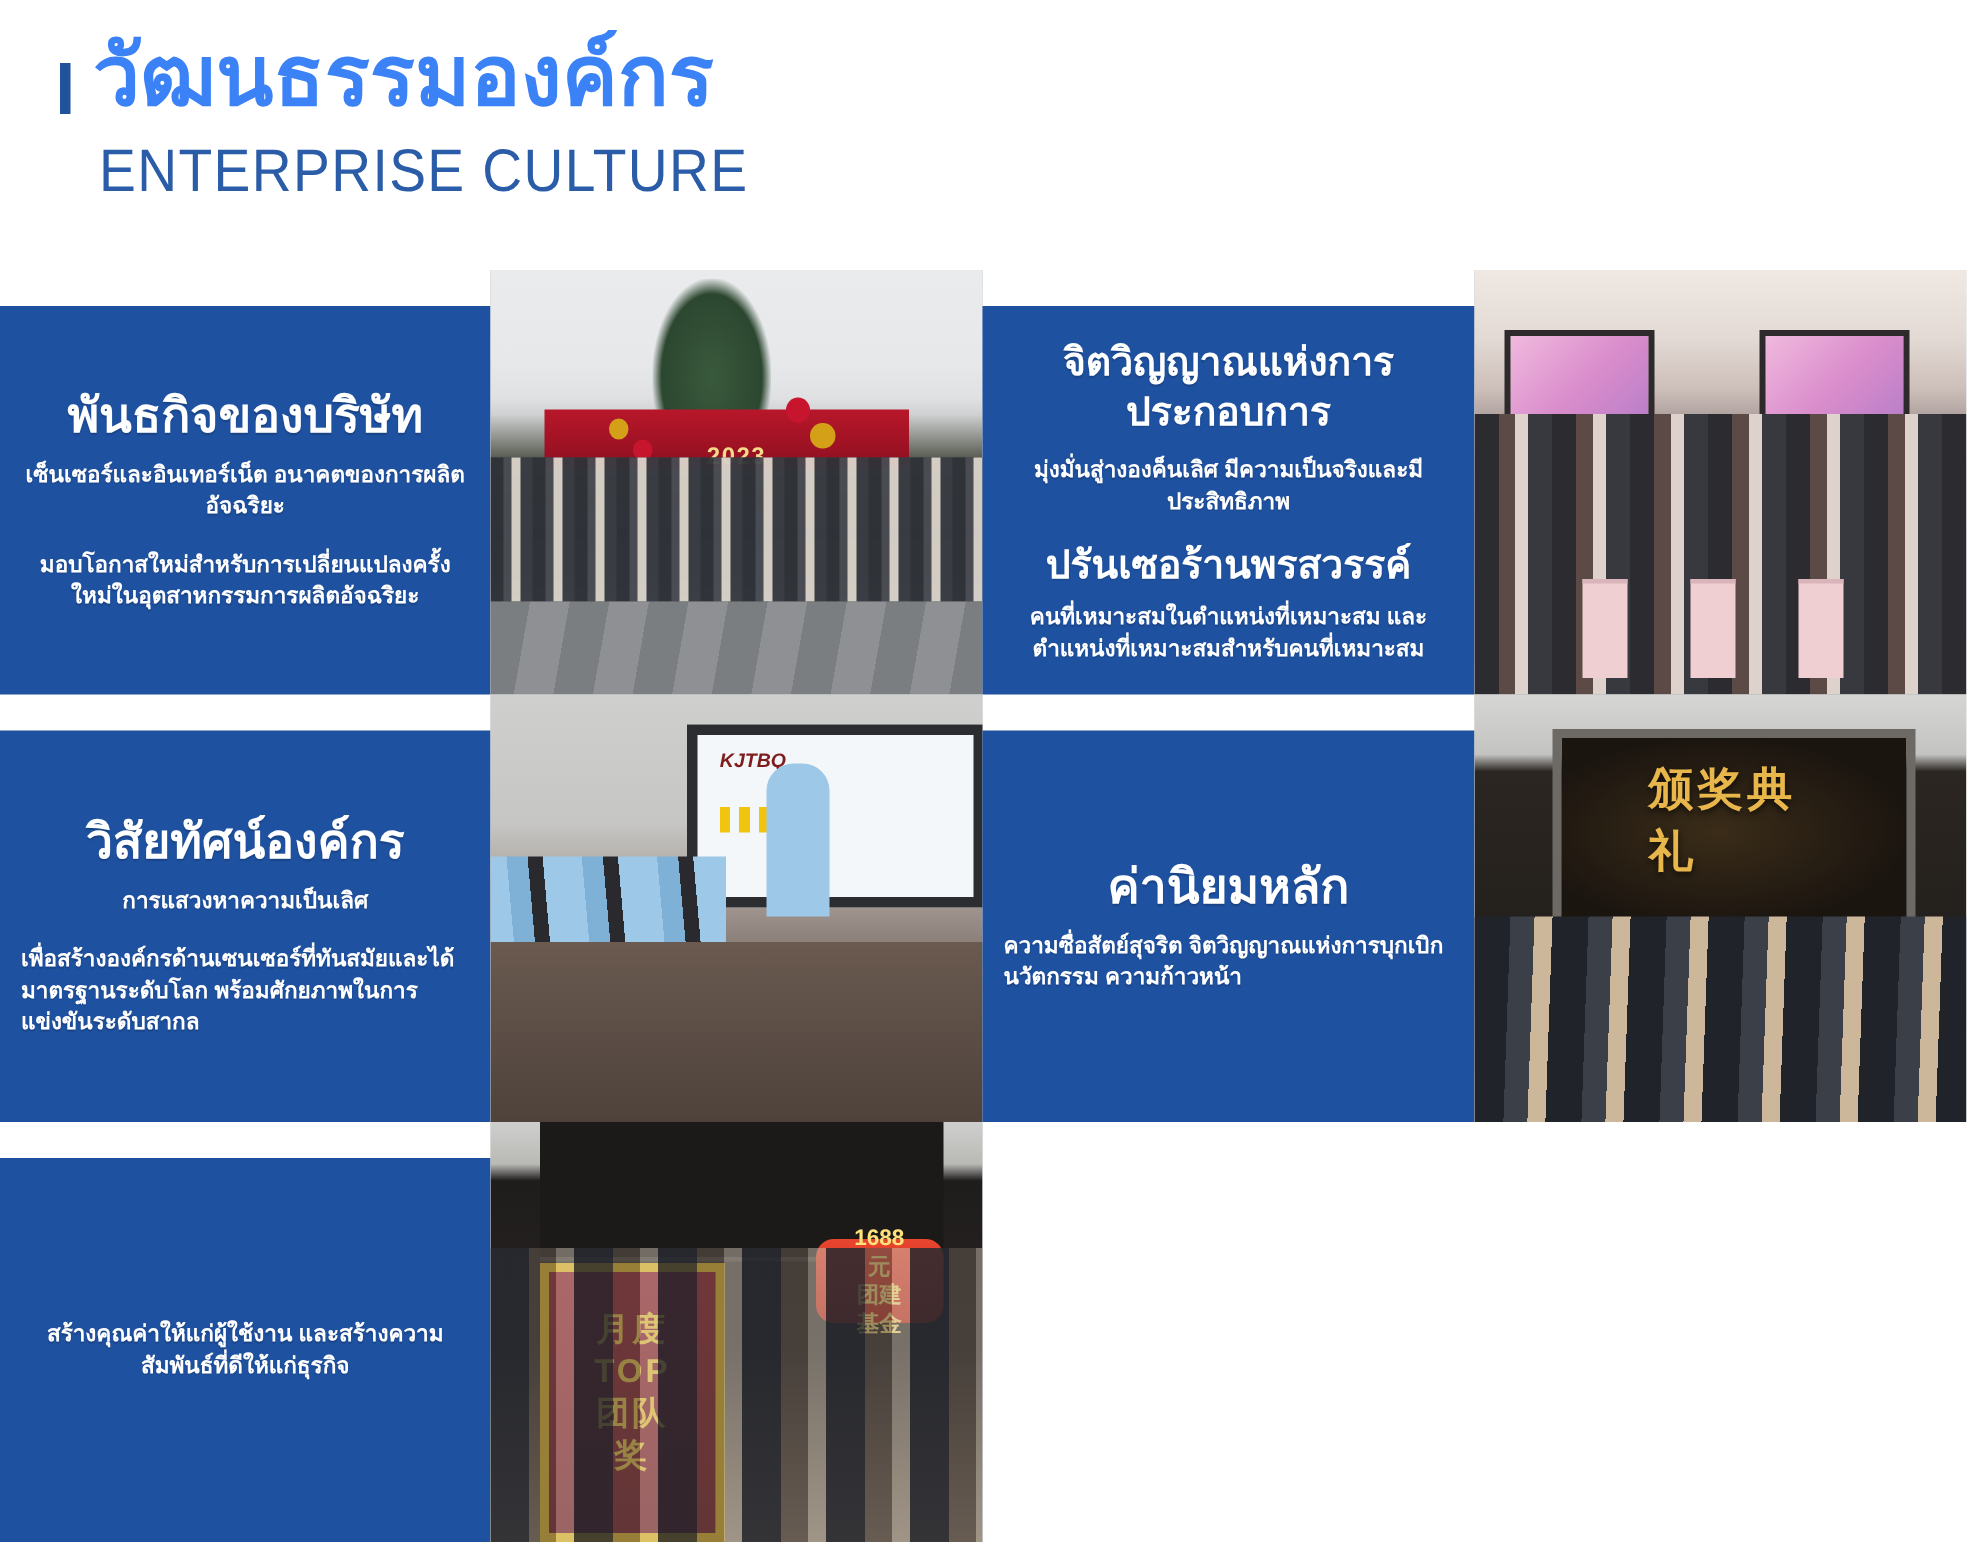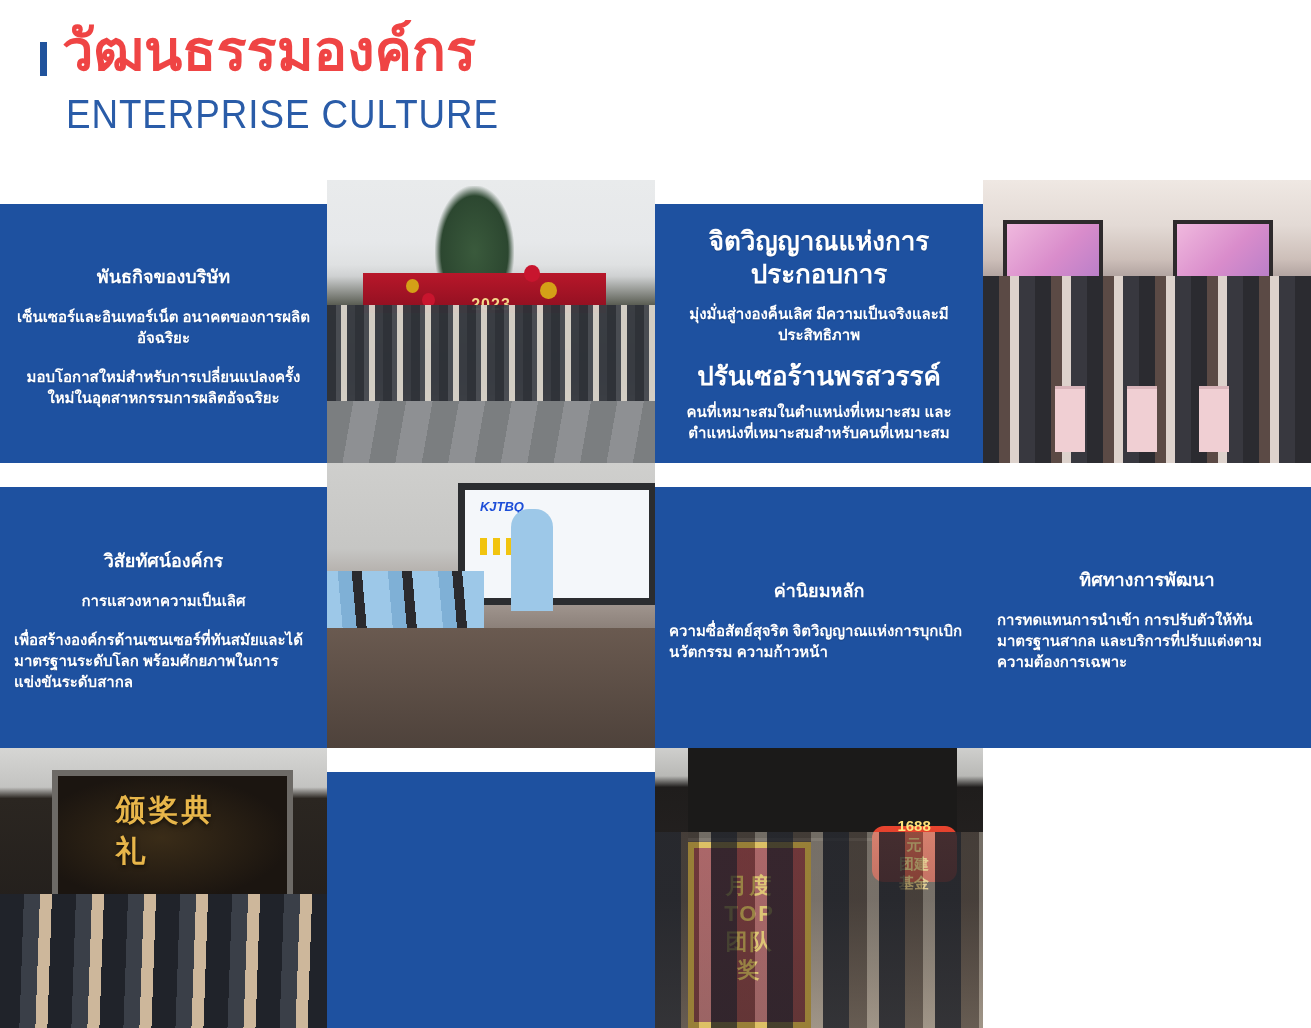--- a/index.html
+++ b/index.html
@@ -37,21 +37,21 @@
     height: 34px;
     background: #21539C;
   }
   .title-th {
     position: absolute;
     left: 62px;
     top: 14px;
     font-size: 56px;
     line-height: 74px;
     font-weight: 700;
-    color: #ef4444;
+    color: #3b82f6;
     white-space: nowrap;
     letter-spacing: 0px;
   }
   .title-en {
     position: absolute;
     left: 66px;
     top: 90px;
     font-size: 40px;
     line-height: 48px;
     font-weight: 400;
@@ -83,21 +83,21 @@
     flex-direction: column;
     justify-content: center;
     align-items: center;
     padding: 0 14px;
     box-sizing: border-box;
     margin-top: 24px;
   }
   .c-title {
     color: #ffffff;
     font-weight: 700;
-    font-size: 18px;
+    font-size: 32px;
     line-height: 34px;
     text-align: center;
     margin: 0 0 12px 0;
     text-shadow: 0 1px 1px rgba(0,0,0,0.18);
   }
   .c-title.two   { font-size: 26px; line-height: 33px; }
   .c-body {
     color: #ffffff;
     font-weight: 700;
     font-size: 15px;
@@ -207,21 +207,21 @@
 
   
   .ph-meeting {
     background: linear-gradient(#cfcfcd 0%, #c6c6c4 30%, #9a8f88 52%, #6e625c 70%, #574d48 100%);
   }
   .ph-meeting .tv {
     position: absolute; left: 40%; top: 7%; width: 56%; height: 38%;
     background: #f4f7fa; border: 7px solid #2b2d30;
   }
   .ph-meeting .tv .logo {
-    position: absolute; left: 8%; top: 8%; color: #1d4ed8;
+    position: absolute; left: 8%; top: 8%; color: #7f1d1d;
     font-size: 13px; font-weight: 700; font-style: italic;
   }
   .ph-meeting .tv .dots {
     position: absolute; left: 8%; top: 44%; width: 34%; height: 16%;
     background: repeating-linear-gradient(90deg, #f1c40f 0 7px, transparent 7px 13px);
   }
   .ph-meeting .presenter {
     position: absolute; left: 56%; top: 16%; width: 13%; height: 36%;
     background: #9dc8e8; border-radius: 18px 18px 0 0;
   }
@@ -360,36 +360,33 @@
         <div class="row-people"></div>
         <div class="table"></div>
       </div>
     </div>
 
     <div class="cell text">
       <div class="c-title">ค่านิยมหลัก</div>
       <div class="c-body left">ความซื่อสัตย์สุจริต จิตวิญญาณแห่งการบุกเบิก นวัตกรรม ความก้าวหน้า</div>
     </div>
 
-    <div class="cell text">
-      <div class="c-title">ทิศทางการพัฒนา</div>
-      <div class="c-body left">การทดแทนการนำเข้า การปรับตัวให้ทันมาตรฐานสากล และบริการที่ปรับแต่งตามความต้องการเฉพาะ</div>
-    </div>
 
     <div class="cell photo">
       <div class="ph-layer ph-award">
         <div class="screen">
           <div class="cn">颁奖典礼</div>
         </div>
         <div class="ribbon"></div>
         <div class="people"></div>
       </div>
     </div>
 
     <div class="cell text">
+      <div class="c-body">สร้างคุณค่าให้แก่ผู้ใช้งาน และสร้างความสัมพันธ์ที่ดีให้แก่ธุรกิจ</div>
     </div>
 
     <div class="cell photo">
       <div class="ph-layer ph-team">
         <div class="screen">
           <div class="label"></div>
         </div>
         <div class="flag">
           <div class="cn">月度
 TOP

